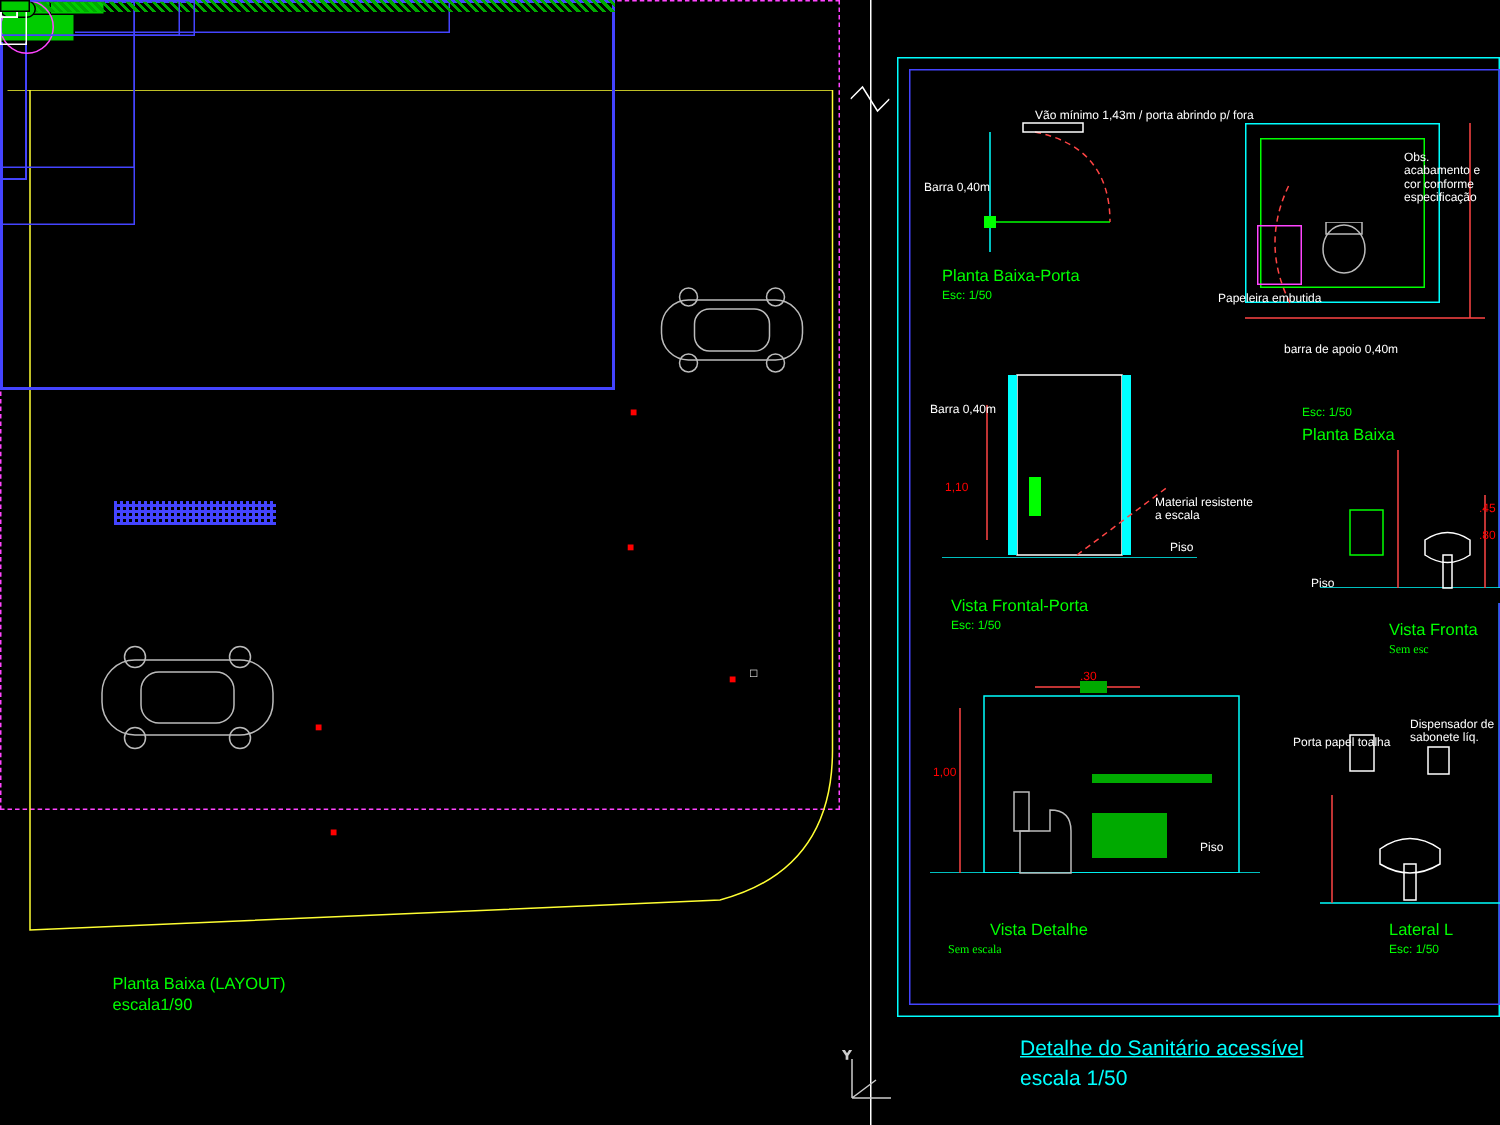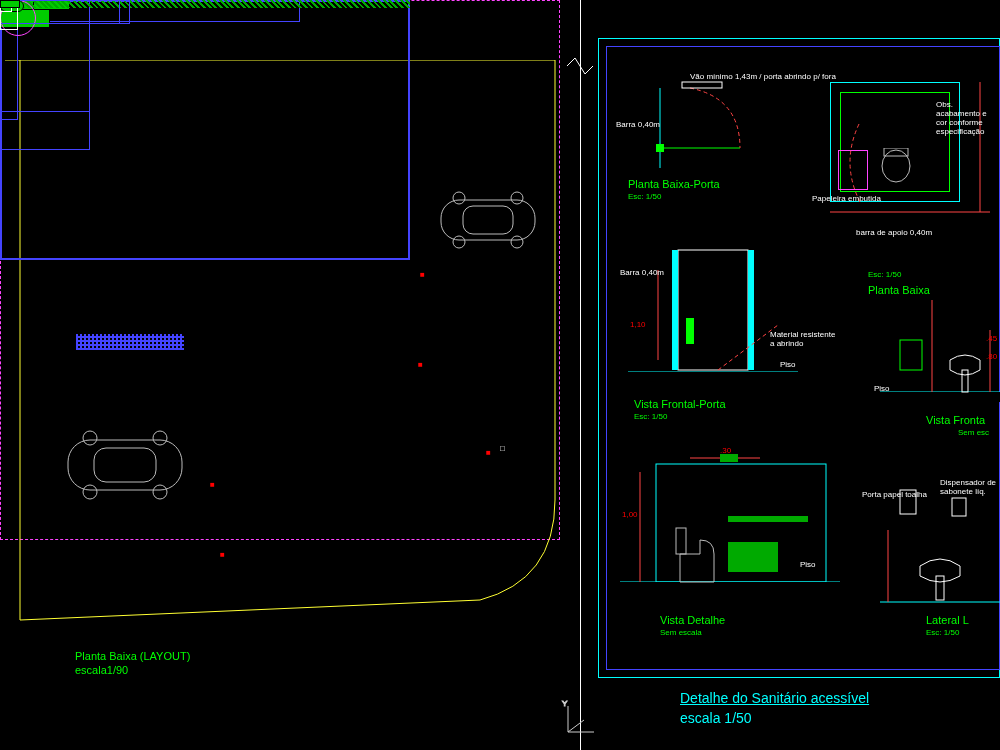--- a/index.html
+++ b/index.html
@@ -210,21 +210,21 @@
         <rect x="120" y="10" width="6" height="120" fill="#00ffff"></rect>
         <rect x="58" y="78" width="8" height="26" fill="#00ff00"></rect>
         <line x1="0" y1="132" x2="170" y2="132" stroke="#00ffff"></line>
         <rect x="0" y="132" width="170" height="10" class="fill-green-h"></rect>
         <line x1="30" y1="30" x2="30" y2="120" stroke="#ff4444"></line>
         <g class="dashRed">
             <path d="M90 130 L150 85"></path>
           </g>
       </svg>
       <div class="lbl white tiny" style="left:620px; top:268px;">Barra 0,40m</div>
-      <div class="lbl white tiny" style="left:770px; top:330px; width:70px; white-space:normal;">Material resistente a abrindo</div>
+      <div class="lbl white tiny" style="left:770px; top:330px; width:70px; white-space:normal;">Material resistente a escala</div>
       <div class="lbl white tiny" style="left:780px; top:360px;">Piso</div>
       <div class="lbl red tiny" style="left:630px; top:320px;">1,10</div>
       <div class="lbl green" style="left:634px; top:398px;">Vista Frontal-Porta</div>
       <div class="lbl green tiny" style="left:634px; top:412px;">Esc: 1/50</div>
     </div>
 
     <div>
       <svg style="position:absolute; left:880px; top:300px; width:120px; height:110px;">
         <line x1="0" y1="92" x2="120" y2="92" stroke="#00ffff"></line>
         <rect x="0" y="92" width="120" height="10" class="fill-green-h"></rect>
@@ -232,21 +232,21 @@
         <path d="M70 60 Q85 50 100 60 L100 70 Q85 80 70 70 Z" stroke="#ffffff" fill="none"></path>
         <rect x="82" y="70" width="6" height="22" stroke="#ffffff" fill="none"></rect>
         <line x1="52" y1="0" x2="52" y2="92" stroke="#ff4444"></line>
         <line x1="110" y1="30" x2="110" y2="92" stroke="#ff4444"></line>
         <rect x="20" y="40" width="22" height="30" stroke="#00ff00" fill="none"></rect>
       </svg>
       <div class="lbl white tiny" style="left:874px; top:384px;">Piso</div>
       <div class="lbl red tiny" style="left:986px; top:334px;">.45</div>
       <div class="lbl red tiny" style="left:986px; top:352px;">.80</div>
       <div class="lbl green" style="left:926px; top:414px;">Vista Fronta</div>
-      <div class="lbl green tiny" style="left:958px; top:428px;">Sem esc</div>
+      <div class="lbl green tiny" style="left:926px; top:428px;font-family:Liberation Serif, serif;">Sem esc</div>
     </div>
 
     <div>
       <svg style="position:absolute; left:620px; top:454px; width:220px; height:150px;">
         <rect x="36" y="10" width="170" height="118" stroke="#00ffff" fill="none"></rect>
         <line x1="0" y1="128" x2="220" y2="128" stroke="#00ffff"></line>
         <rect x="0" y="128" width="220" height="10" class="fill-green-h"></rect>
 
         <path d="M60 100 h20 v-14 q14 0 14 14 v28 h-34 z" stroke="#bbbbbb" fill="none"></path>
         <rect x="56" y="74" width="10" height="26" stroke="#bbbbbb" fill="none"></rect>
@@ -255,21 +255,21 @@
         <rect x="108" y="88" width="50" height="30" fill="#00aa00"></rect>
 
         <line x1="20" y1="18" x2="20" y2="128" stroke="#ff4444"></line>
         <line x1="70" y1="4" x2="140" y2="4" stroke="#ff4444"></line>
         <rect x="100" y="-2" width="18" height="10" fill="#00aa00"></rect>
       </svg>
       <div class="lbl red tiny" style="left:622px; top:510px;">1,00</div>
       <div class="lbl red tiny" style="left:720px; top:446px;">.30</div>
       <div class="lbl white tiny" style="left:800px; top:560px;">Piso</div>
       <div class="lbl green" style="left:660px; top:614px;">Vista Detalhe</div>
-      <div class="lbl green tiny" style="left:660px; top:628px;">Sem escala</div>
+      <div class="lbl green tiny" style="left:632px; top:628px;font-family:Liberation Serif, serif;">Sem escala</div>
     </div>
 
     <div>
       <svg style="position:absolute; left:880px; top:470px; width:120px; height:150px;">
         <rect x="20" y="20" width="16" height="24" stroke="#ffffff" fill="none"></rect>
         <rect x="72" y="28" width="14" height="18" stroke="#ffffff" fill="none"></rect>
 
         <path d="M40 96 Q60 82 80 96 L80 106 Q60 118 40 106 Z" stroke="#ffffff" fill="none"></path>
         <rect x="56" y="106" width="8" height="24" stroke="#ffffff" fill="none"></rect>
         <line x1="0" y1="132" x2="120" y2="132" stroke="#00ffff"></line>

